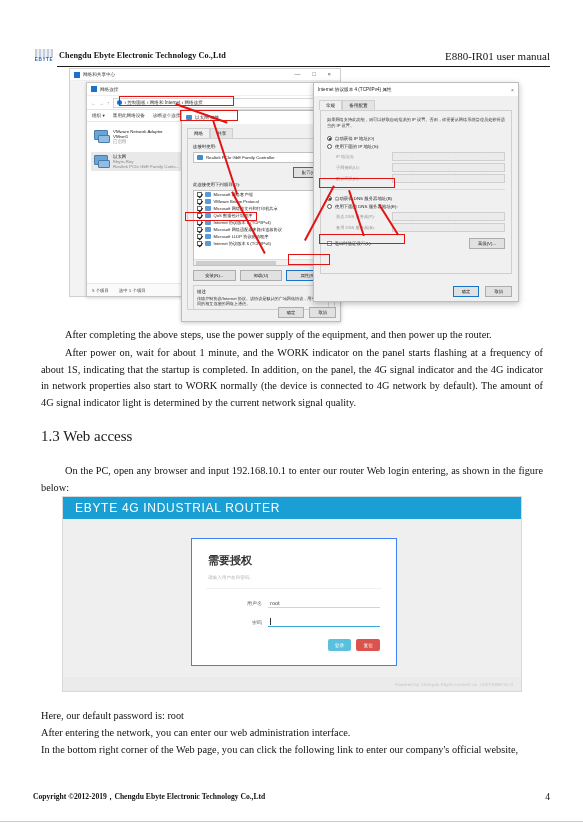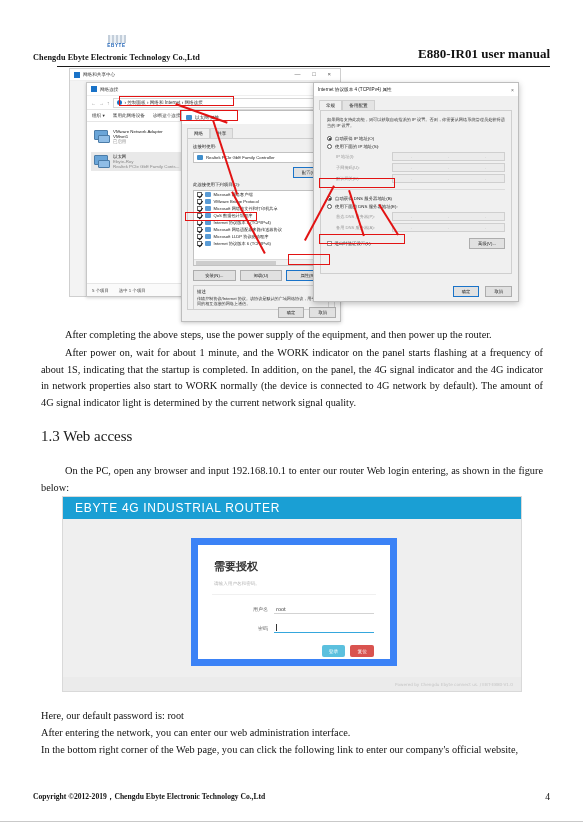--- a/index.html
+++ b/index.html
@@ -12,41 +12,41 @@
     overflow: hidden;
     position: relative;
   }
 
   
   .page-header {
     position: absolute; top: 47px; left: 33px; right: 33px;
     height: 22px;
   }
   .hdr-row { display:flex; align-items:flex-end; justify-content:space-between; height:16px; }
-  .hdr-left { display:flex; align-items:center; gap:4px;flex-direction:column; }
+  .hdr-left { display:flex; align-items:center; gap:4px; }
   .logo-box {
     width: 22px; height: 15px;
     display:flex; flex-direction:column; align-items:center; justify-content:flex-end;
   }
   .logo-mark {
     width:18px; height:8px;
     background:
       repeating-linear-gradient(90deg,#b9c6d4 0 2px, #e8eef4 2px 4px);
     opacity:.85;
   }
   .logo-text {
     font-family:"Liberation Sans", sans-serif;
     font-size:4.6px; letter-spacing:.6px; color:#1a5fb4; font-weight:700;
     line-height:6px;
   }
   .hdr-title {
     font-size: 8.2px; font-weight: 700; letter-spacing:.1px;
     white-space:nowrap; padding-bottom:1px;
   }
-  .hdr-right { font-size: 13px; font-weight:700; white-space:nowrap; padding-bottom:1px;}
+  .hdr-right { font-size: 11px; font-weight:400; white-space:nowrap; padding-bottom:1px;}
   .hdr-rule {
     position:absolute; left:24px; right:0; top:19px;
     border-top:1.1px solid #1a1a1a;
   }
 
   
   .fig-win {
     position:absolute; left:66px; top:68px; width:455px; height:248px;
   }
   
@@ -216,21 +216,21 @@
     height:22px; background:#1a9fd4; display:flex; align-items:center;
     padding-left:12px;
   }
   .web-brand{
     font-family:"Liberation Sans",sans-serif; font-size:12px; color:#fff;
     letter-spacing:.7px;
   }
   .web-body{ position:absolute; top:23px; left:0; right:0; bottom:0; background:#efefef; }
   .login-card{
     position:absolute; left:128px; top:18px; width:206px; height:128px;
-    background:#fff; border:7px solid #3b82f6;
+    background:#fff; border:1px solid #3b82f6;
   }
   .login-h{
     font-family:"DejaVu Sans", sans-serif; font-size:11px; font-weight:700;
     color:#333; margin:14px 0 0 16px;
   }
   .login-sub{
     font-family:"DejaVu Sans", sans-serif; font-size:4.6px; color:#b6b6b6;
     margin:7px 0 0 16px;
   }
   .login-hr{ margin:8px 14px 0 14px; border-top:1px solid #f0f0f0;}

